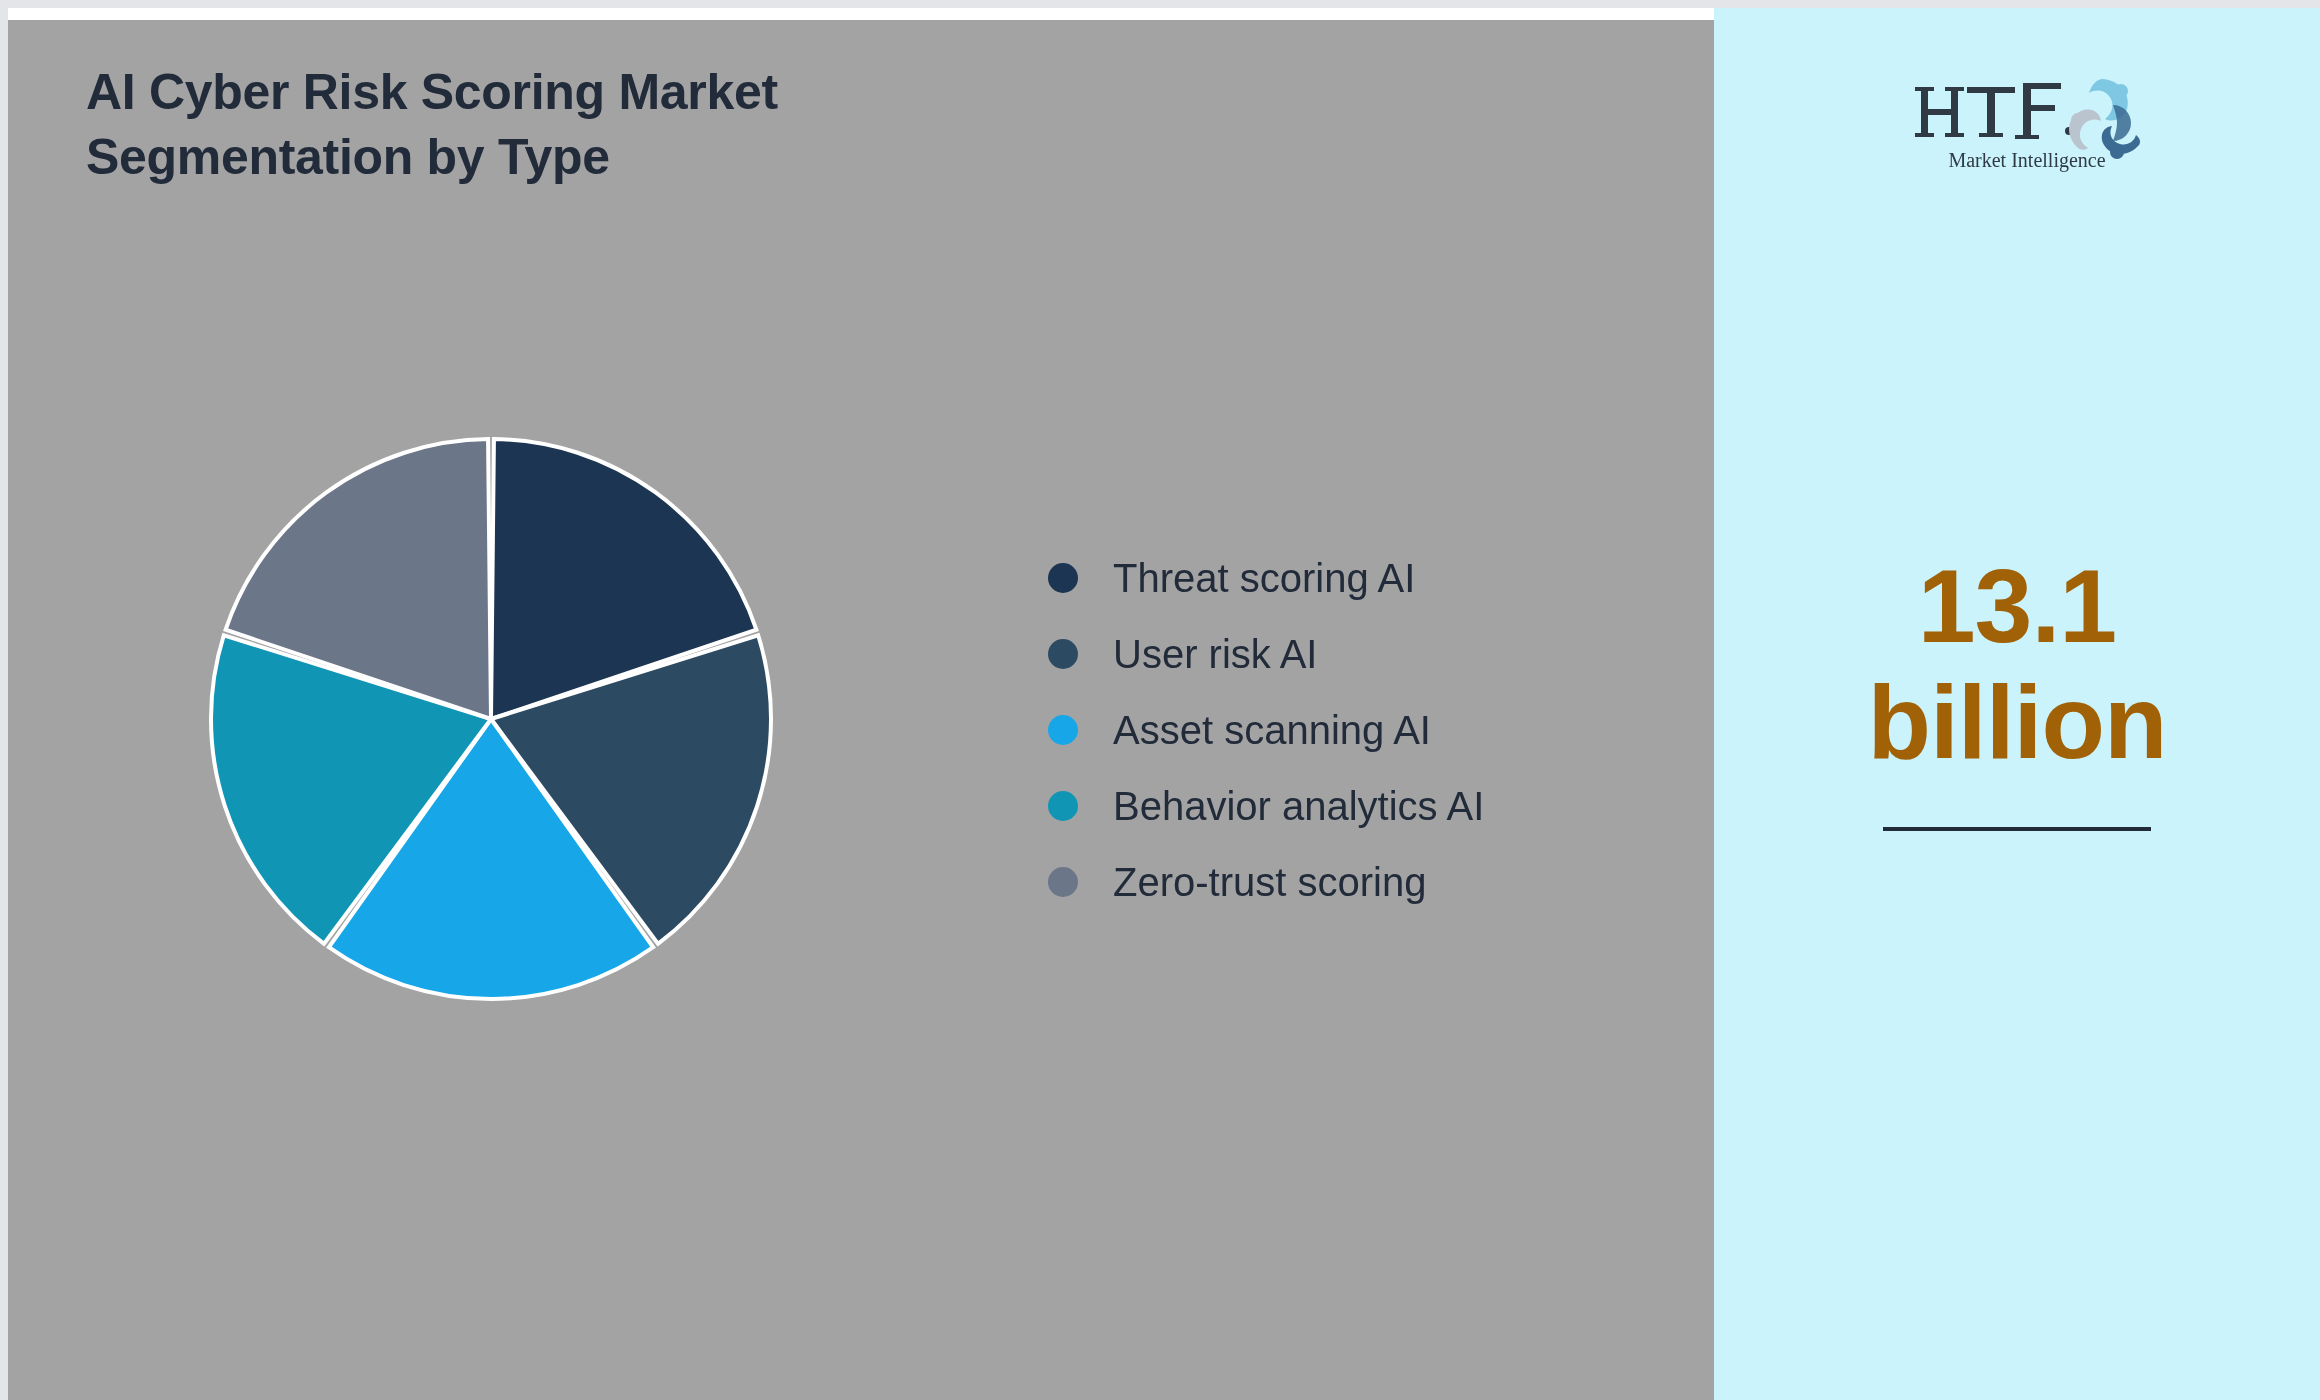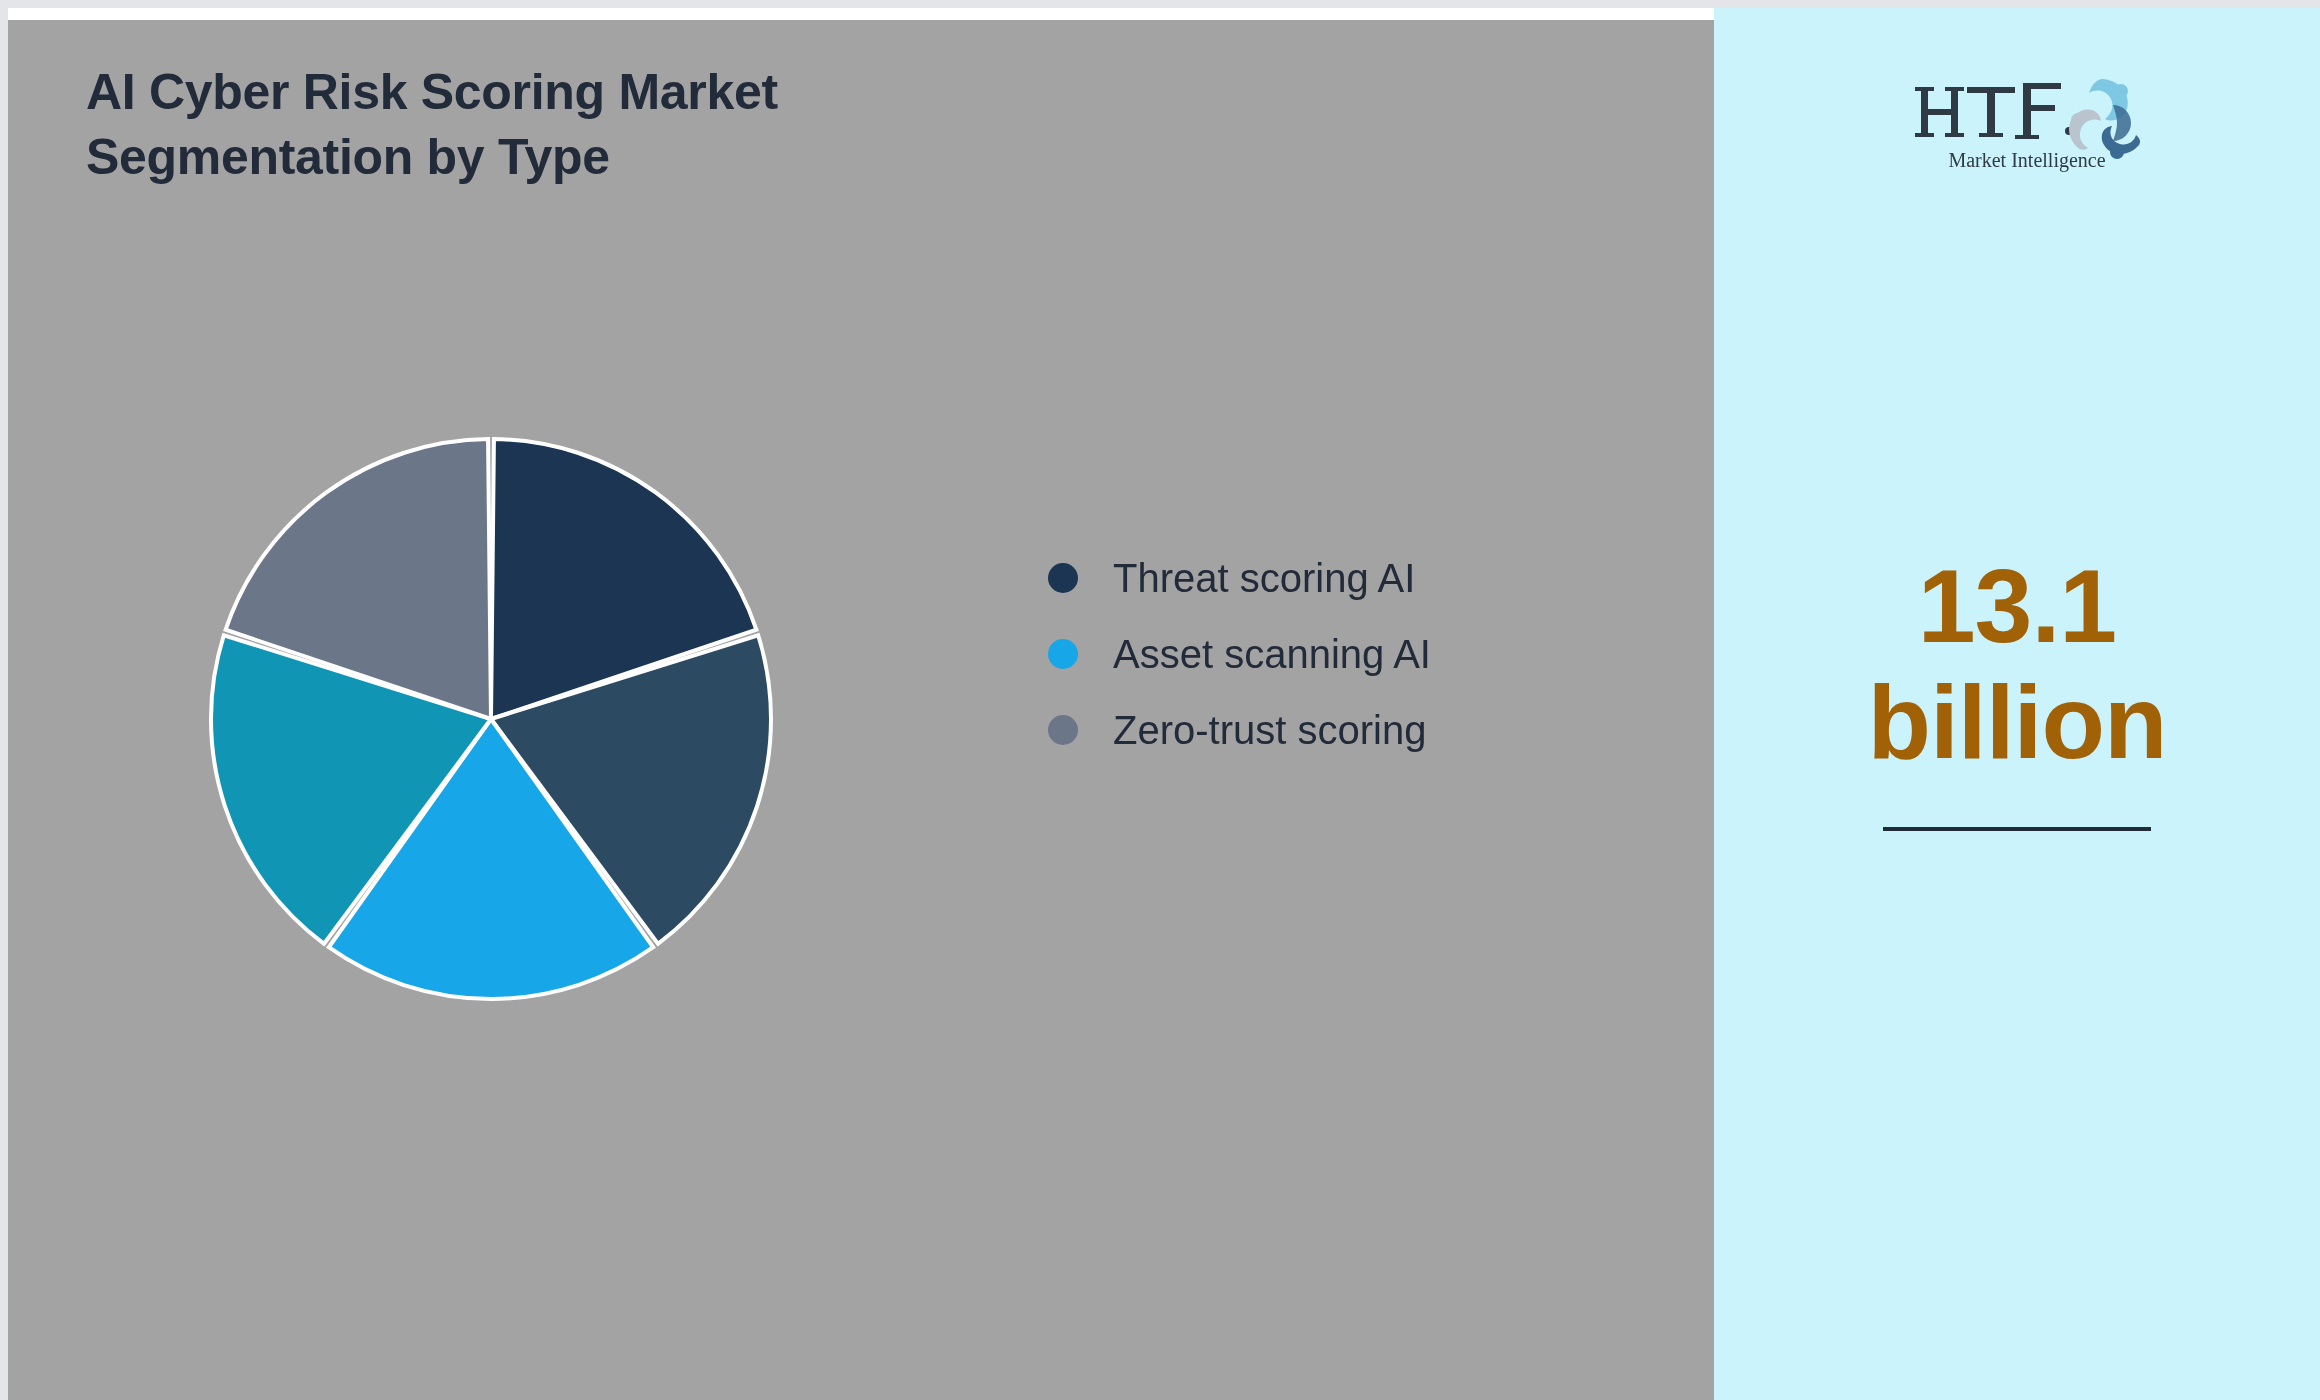--- a/index.html
+++ b/index.html
@@ -135,22 +135,30 @@
           </g>
       </svg>
     </div>
 
     <div id="legend">
         <div class="legend-row">
           <span class="legend-swatch" style="background: rgb(28, 53, 83);"></span>
           <span class="legend-label">Threat scoring AI</span>
         </div>
         <div class="legend-row">
+          <span class="legend-swatch" style="background: rgb(45, 74, 99);"></span>
+          <span class="legend-label">User risk AI</span>
+        </div>
+        <div class="legend-row">
           <span class="legend-swatch" style="background: rgb(23, 166, 232);"></span>
           <span class="legend-label">Asset scanning AI</span>
+        </div>
+        <div class="legend-row">
+          <span class="legend-swatch" style="background: rgb(17, 149, 181);"></span>
+          <span class="legend-label">Behavior analytics AI</span>
         </div>
         <div class="legend-row">
           <span class="legend-swatch" style="background: rgb(107, 118, 136);"></span>
           <span class="legend-label">Zero-trust scoring</span>
         </div>
       </div>
 
   </div>
 
   <div id="stat-panel">

